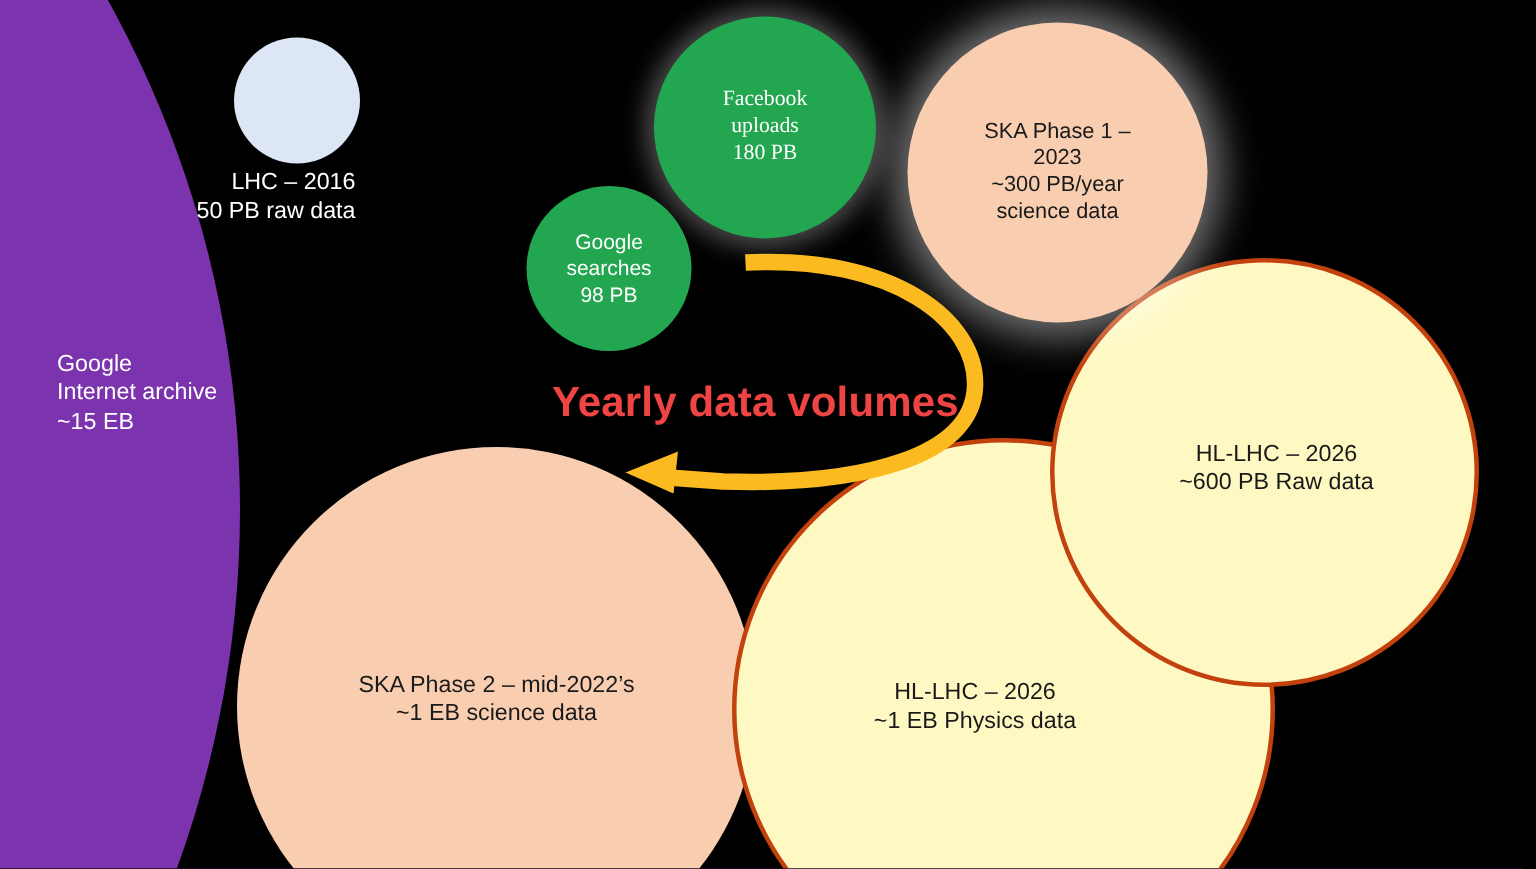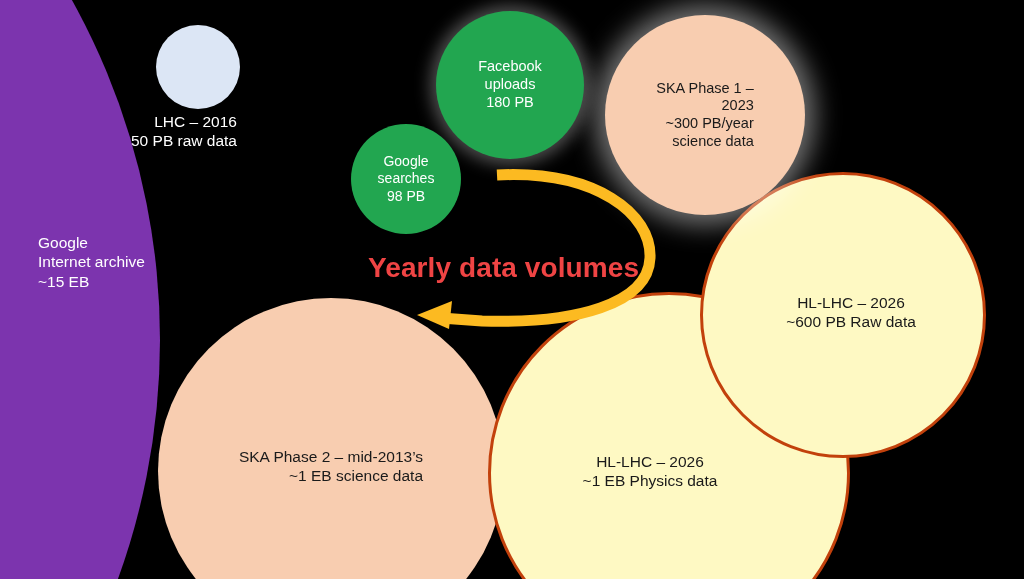--- a/index.html
+++ b/index.html
@@ -30,25 +30,25 @@
   .bubble .blabel {
     display: block;
     white-space: pre-line;
     line-height: 1.22;
     padding: 0 6px;
   }
 
   .b-blue   { background: #DCE6F5; }
   .b-blue-o { background: #fef9c3; border: 3px solid #c2410c; }
   .b-green  { background: #22A650; }
-  .b-peach  { background: #F8CDB0; text-align: right; }
+  .b-peach  { background: #F8CDB0; }
   .b-purple { background: #7C34AE; }
 
   .glow { box-shadow: 0 0 26px 10px rgba(255,255,255,0.45); }
-  .softglow { box-shadow: 0 0 16px 6px rgba(255,255,255,0.30); }
+  .softglow { box-shadow: 0 0 16px 6px rgba(255,255,255,0.30); font-family: Liberation Serif, serif; }
 
   .txt-dark  { color: #1A1A1A; }
   .txt-light { color: #FFFFFF; }
 
   
   .caption {
     position: absolute;
     white-space: pre-line;
     line-height: 1.25;
     color: #FFFFFF;
@@ -78,21 +78,21 @@
 <body>
 
 <div id="stage">
 
   <div class="bubble b-purple" style="left:-1240px; top:-360px; width:1400px; height:1400px;"></div>
   <div class="caption txt-light" style="left:38px; top:233px; font-size:15.5px;">Google
 Internet archive
  ~15 EB</div>
 
   <div class="bubble b-peach" style="left:158px; top:298px; width:346px; height:346px;">
-    <span class="blabel txt-dark" style="font-size:15.5px; margin-top:-8px;">SKA Phase 2 – mid-2013’s
+    <span class="blabel txt-dark" style="font-size:15.5px; margin-top:-8px;">SKA Phase 2 – mid-2022’s
 ~1 EB science data</span>
   </div>
 
   <div class="bubble b-blue-o" style="left:488px; top:292px; width:362px; height:362px;">
     <span class="blabel txt-dark" style="font-size:15.5px; margin-top:-2px; margin-left:-38px;">HL-LHC – 2026
 ~1 EB Physics data</span>
   </div>
 
   <div class="bubble b-blue-o" style="left:700px; top:172px; width:286px; height:286px;">
     <span class="blabel txt-dark" style="font-size:15.5px; margin-top:-4px; margin-left:16px;">HL-LHC – 2026

